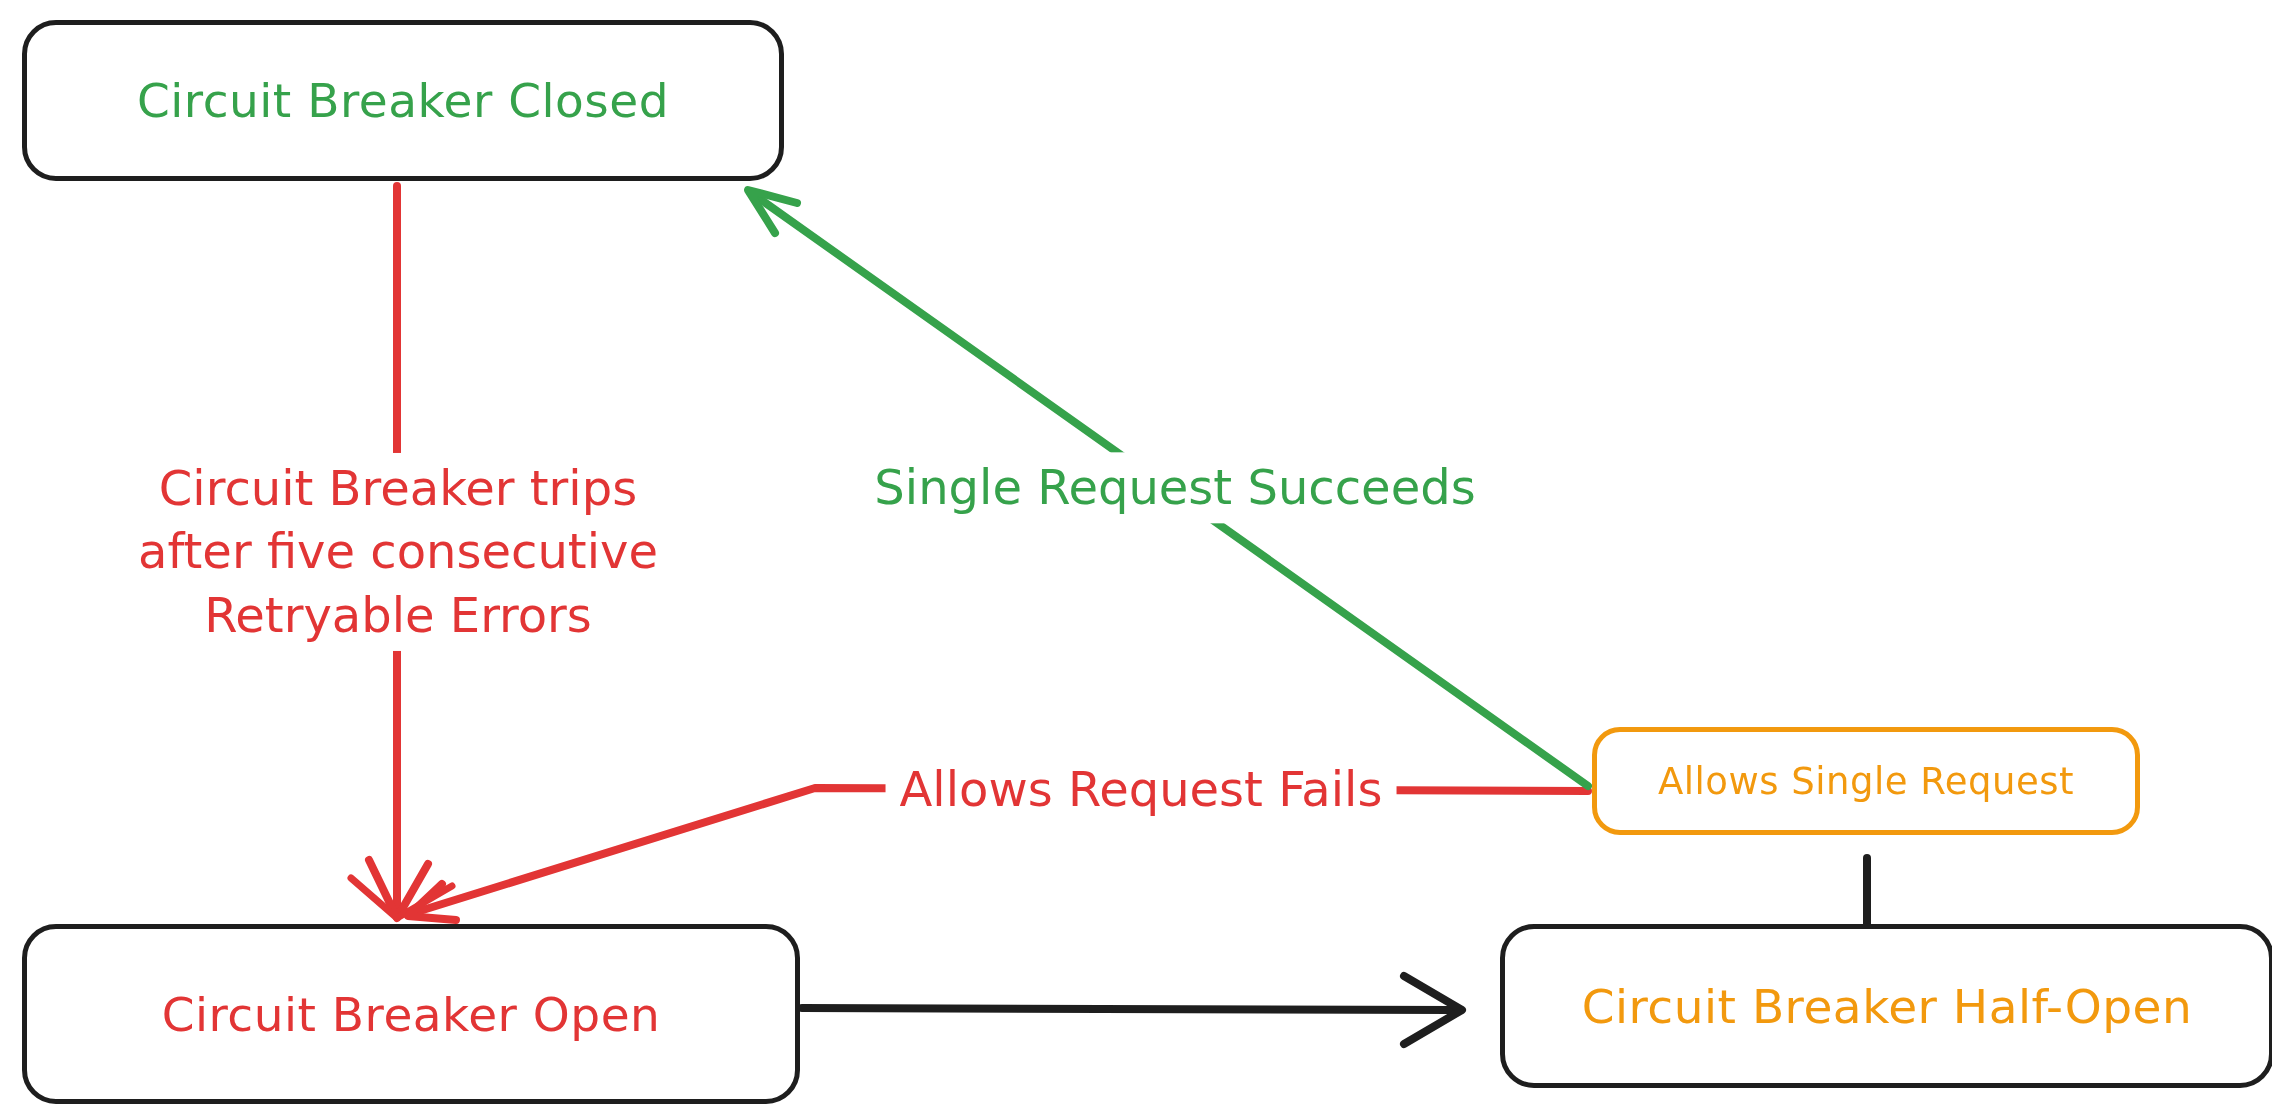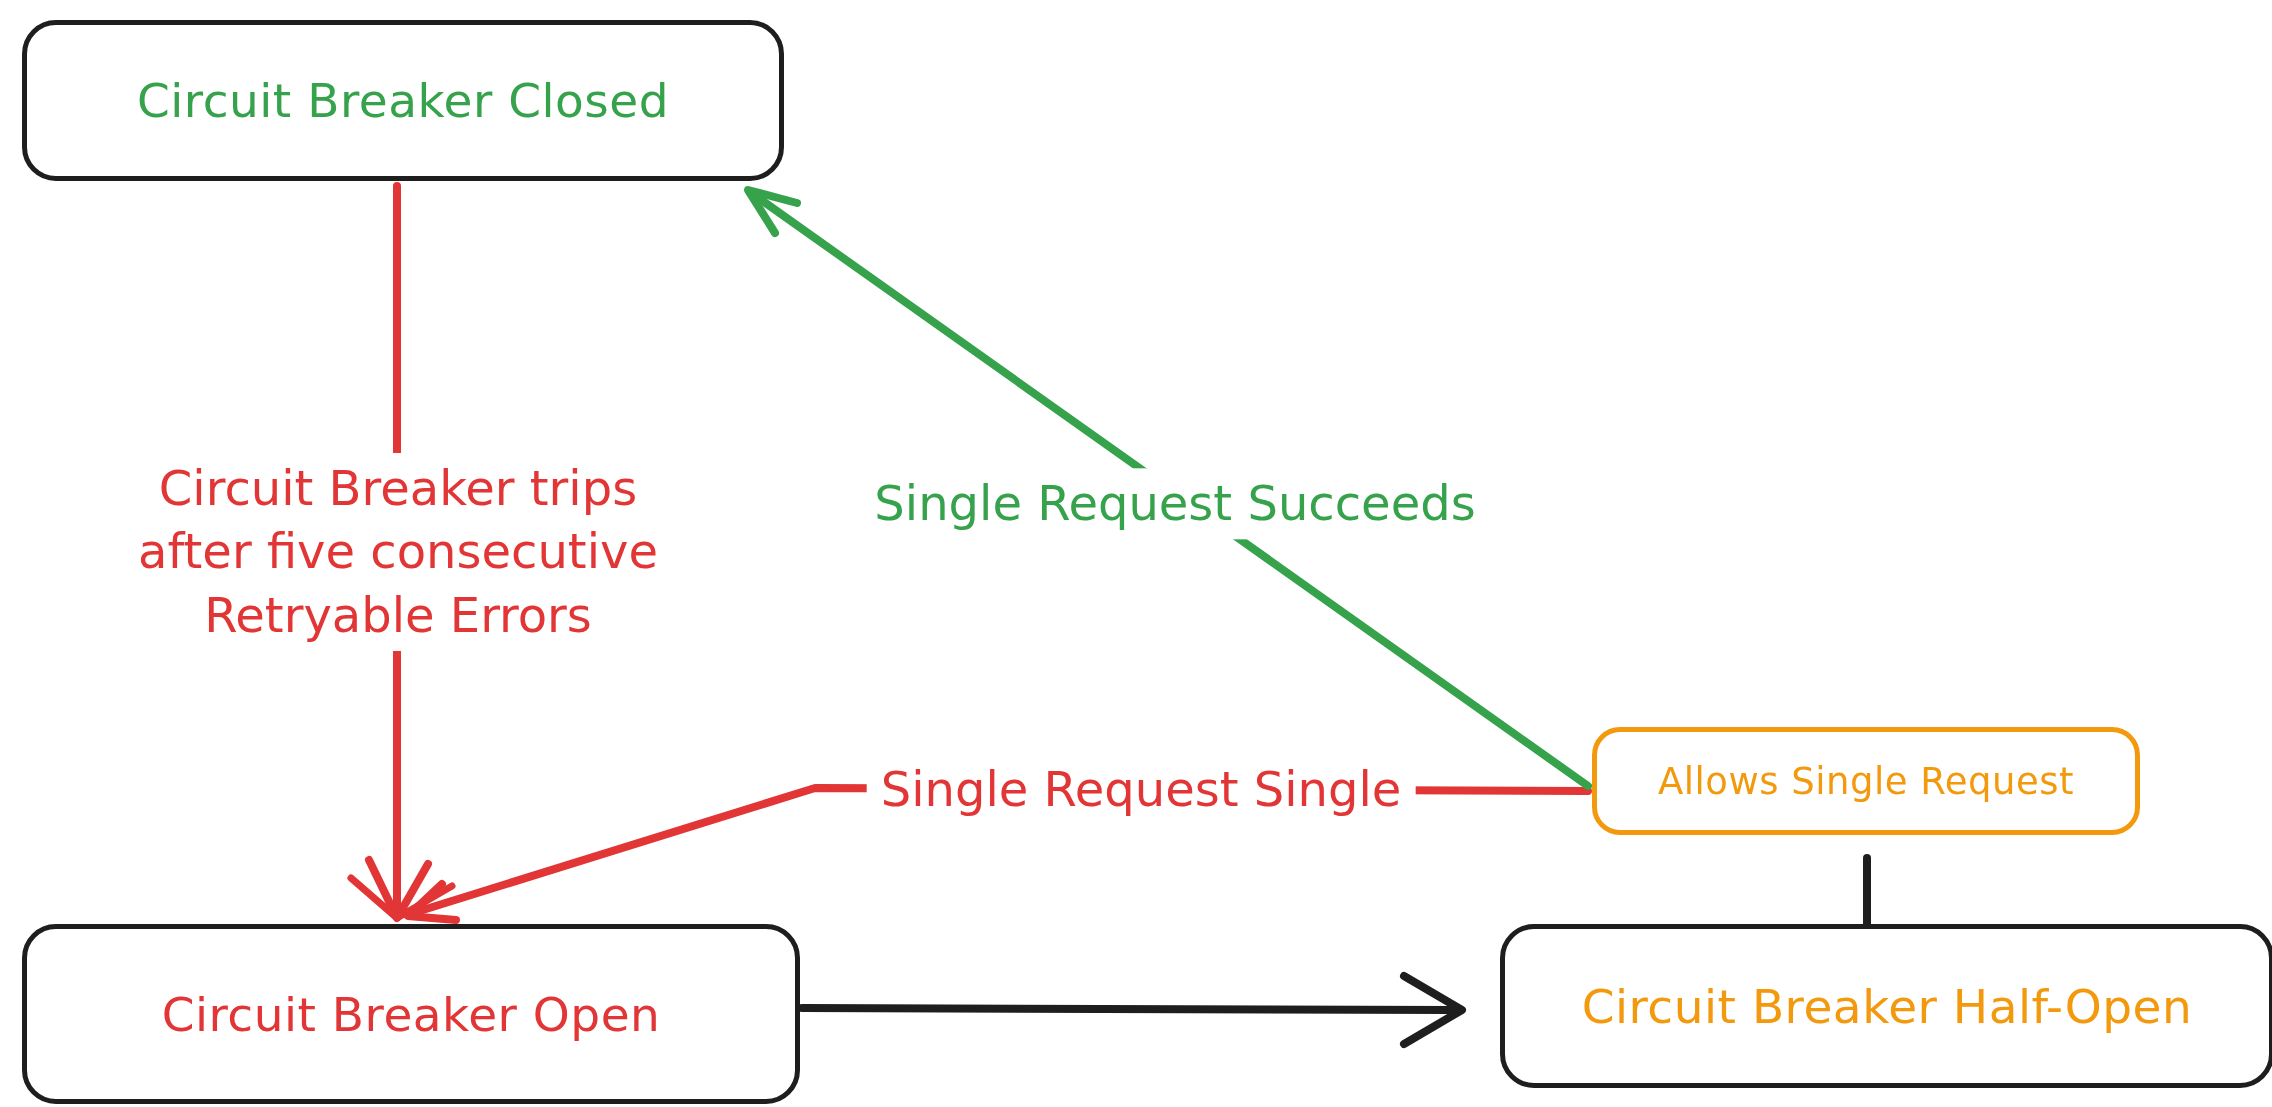--- a/index.html
+++ b/index.html
@@ -52,21 +52,21 @@
     transform: translate(-50%, -50%);
     background: #ffffff;
     text-align: center;
     white-space: nowrap;
     z-index: 2;
     font-size: 48px;
     line-height: 1.32;
     padding: 4px 14px;
   }
   #label-trip    { left: 398px;  top: 552px;  color: var(--red); }
-  #label-success { left: 1175px; top: 488px;  color: var(--green); margin-top: 16px; }
+  #label-success { left: 1175px; top: 488px;  color: var(--green); }
   #label-fail    { left: 1141px; top: 790px;  color: var(--red); }
   #label-delay   { left: 1160px; top: 1006px; color: var(--ink); }
 
   .stroke-red    { stroke: var(--red); }
   .stroke-green  { stroke: var(--green); }
   .stroke-ink    { stroke: var(--ink); }
   .edge-line {
     fill: none;
     stroke-linecap: round;
     stroke-linejoin: round;
@@ -122,16 +122,16 @@
   </div>
 
   <div class="edge-label" id="label-trip">
     <div>Circuit Breaker trips</div>
     <div>after five consecutive</div>
     <div>Retryable Errors</div>
   </div>
 
   <div class="edge-label" id="label-success">Single Request Succeeds</div>
 
-  <div class="edge-label" id="label-fail">Single Request Single</div>
+  <div class="edge-label" id="label-fail">Allows Request Fails</div>
 
 
 </div>
 
 </body></html>

